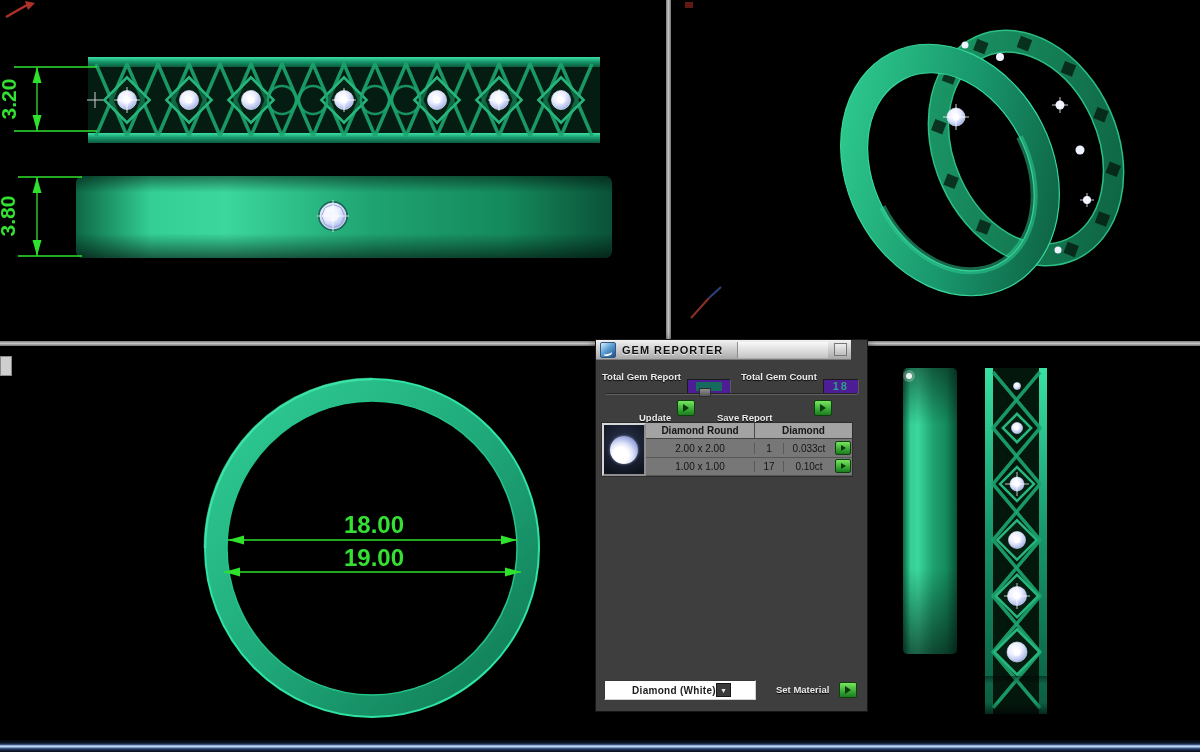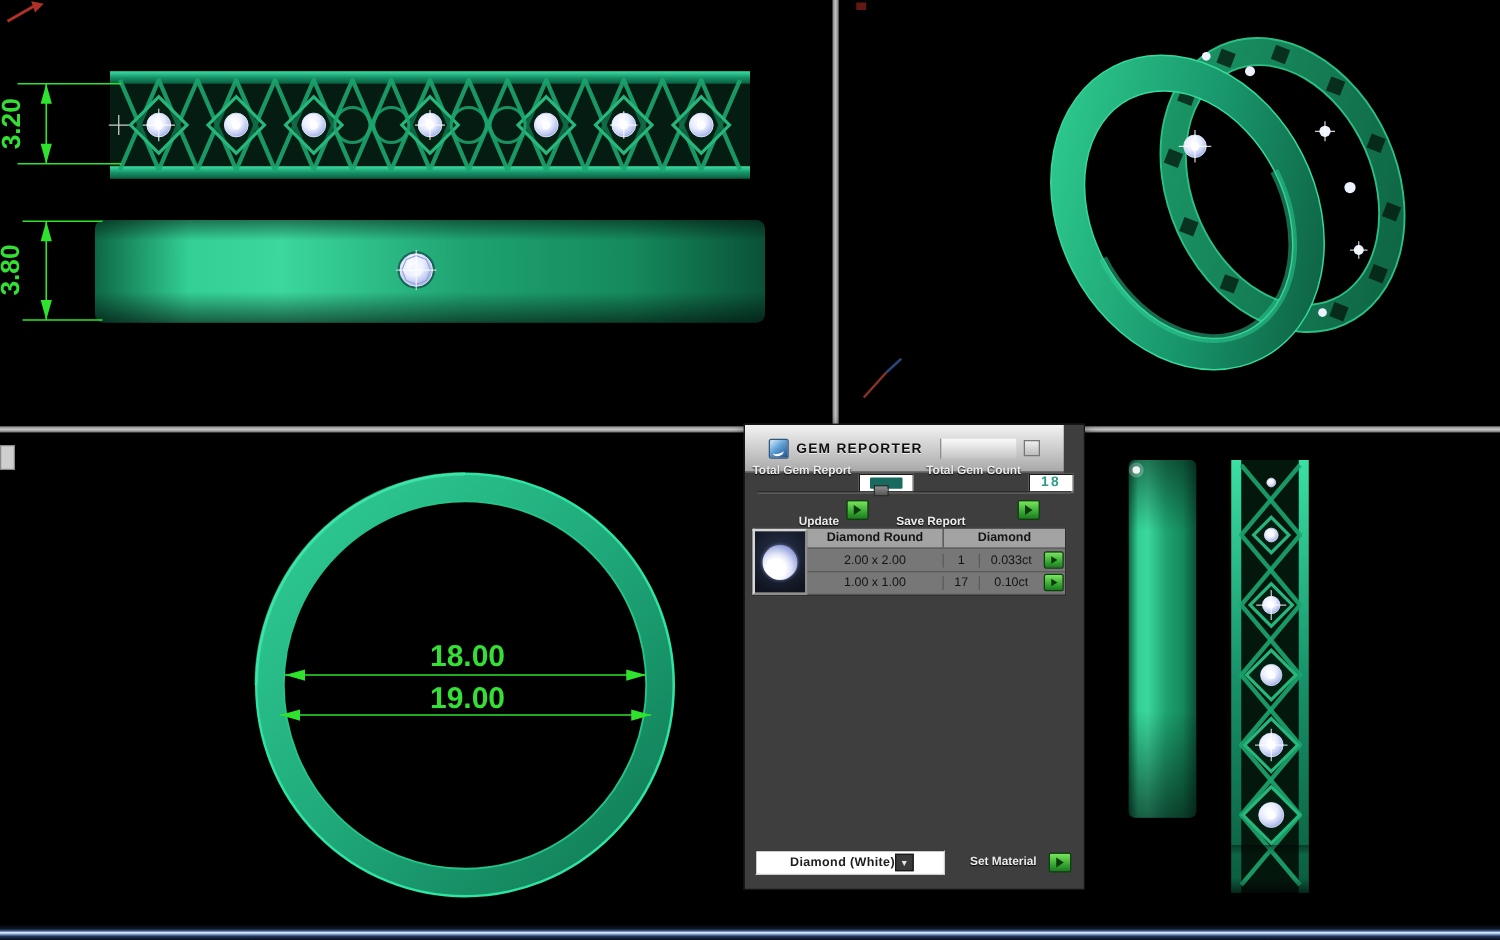--- a/index.html
+++ b/index.html
@@ -14,36 +14,36 @@
   #div-v{left:666px;top:0;width:5px;height:341px;}
   #div-h{left:0;top:341px;width:1200px;height:5px;
          background:linear-gradient(180deg,#7d7d7d,#c6c6c6,#6f6f6f);}
   #bottom-bar{position:absolute;left:0;top:740px;width:1200px;height:12px;z-index:4;
     background:linear-gradient(180deg,#03060d 0%,#0d1626 25%,#3f5b8c 40%,#dbe9ff 50%,#9fc0ea 58%,#22355c 75%,#060b16 100%);}
   svg{display:block;}
   
   #gem-reporter{position:absolute;left:595px;top:339px;width:273px;height:373px;z-index:10;
     background:#3e3e3e;border:1px solid #161616;box-shadow:0 3px 10px rgba(0,0,0,.7);
     box-sizing:border-box;font-size:10px;color:#e9e9e9;}
-  .titlebar{position:absolute;left:0;top:0;right:16px;height:38px;
+  .titlebar{position:absolute;left:0;top:0;right:16px;height:20px;
     background:linear-gradient(180deg,#f2f2f2,#b8b8b8 80%,#a8a8a8);
-    border-bottom:1px solid #7a7a7a;display:flex;align-items:center;gap:6px;padding:0 19px;box-sizing:border-box;}
+    border-bottom:1px solid #7a7a7a;display:flex;align-items:center;gap:6px;padding:0 4px;box-sizing:border-box;}
   .title-icon{width:16px;height:16px;border-radius:2px;position:relative;flex:none;
     background:linear-gradient(140deg,#d8effc 0%,#5d9fd4 45%,#1d4f8a 100%);border:1px solid #33567c;box-sizing:border-box;}
   .title-icon::after{content:'';position:absolute;left:2px;top:6px;width:9px;height:5px;
     border-bottom:2px solid #fff;border-radius:50%;transform:rotate(-14deg);}
   .title-text{font-size:11px;font-weight:bold;color:#0f0f0f;letter-spacing:1px;
     text-shadow:0 1px 0 rgba(255,255,255,.7);white-space:nowrap;}
   .title-seam{flex:1;height:16px;border-left:1px solid #8d8d8d;margin-left:8px;
     background:linear-gradient(180deg,#fafafa,#c4c4c4);}
   .title-btn{width:13px;height:13px;flex:none;background:linear-gradient(#efefef,#bdbdbd);
     border:1px solid #777;box-sizing:border-box;}
   .row-totals{position:absolute;left:6px;right:6px;top:27px;height:18px;display:flex;align-items:center;}
   .lab{font-weight:bold;font-size:9.5px;color:#ececec;text-shadow:0 1px 1px #000;white-space:nowrap;}
-  .valbox{height:15px;background:#ffffff;border:1px solid;border-color:#1a1a1a #5a5a5a #5a5a5a #1a1a1a;
+  .valbox{height:15px;background:#4c1d95;border:1px solid;border-color:#1a1a1a #5a5a5a #5a5a5a #1a1a1a;
     display:flex;align-items:center;justify-content:center;box-sizing:border-box;margin-top:20px;}
   #weight-box{width:44px;margin-left:6px;}
   #weight-box .blob{width:26px;height:9px;background:#176b5e;border-radius:1px;}
   #count-box{width:36px;margin-left:6px;color:#2f9d8a;font-weight:bold;letter-spacing:2px;font-size:11px;}
   .lab2{margin-left:10px;}
   .groove{position:absolute;left:10px;right:10px;top:53px;height:0;
     border-top:1px solid #262626;border-bottom:1px solid #616161;}
   .groove-handle{position:absolute;left:103px;top:48px;width:12px;height:9px;
     background:linear-gradient(#909090,#575757);border:1px solid #2e2e2e;box-sizing:border-box;}
   .row-actions{position:absolute;left:0;right:0;top:59px;height:18px;}

